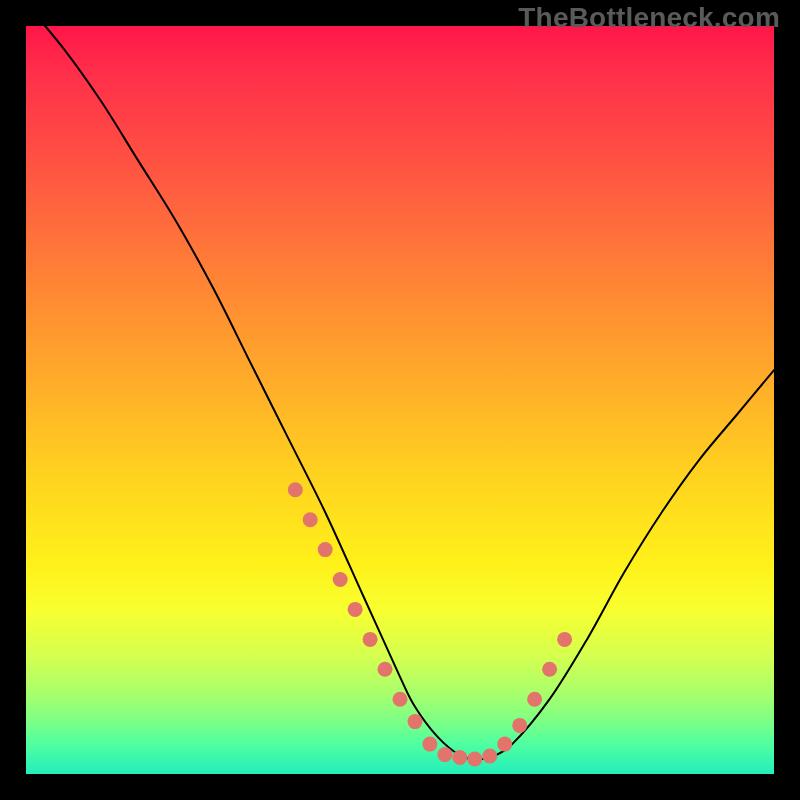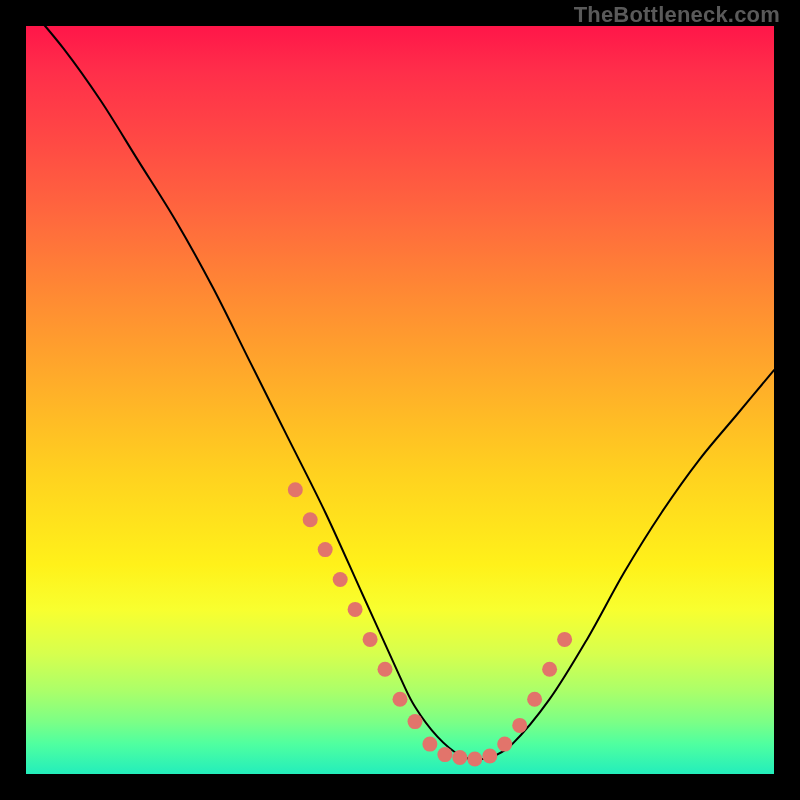--- a/index.html
+++ b/index.html
@@ -16,21 +16,21 @@
     width: 800px;
     height: 800px;
     background: #000;
   }
   
   .watermark {
     position: absolute;
     top: 2px;
     right: 20px;
     color: #5a5a5a;
-    font-size: 22px;
+    font-size: 28px;
     font-weight: 600;
     letter-spacing: 0.2px;
     user-select: none;
     z-index: 5;
   }
   
   .plot-area {
     position: absolute;
     left: 26px;
     top: 26px;

